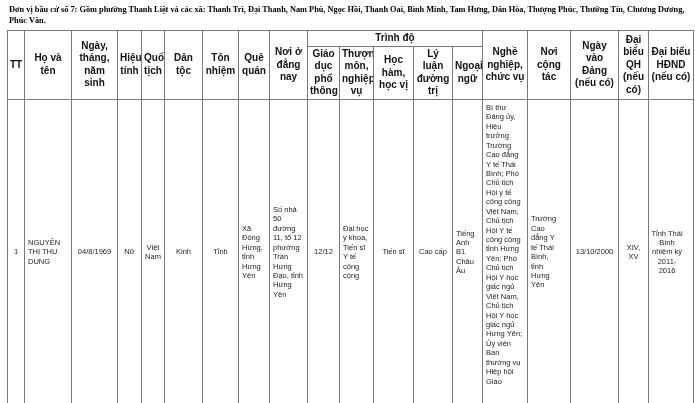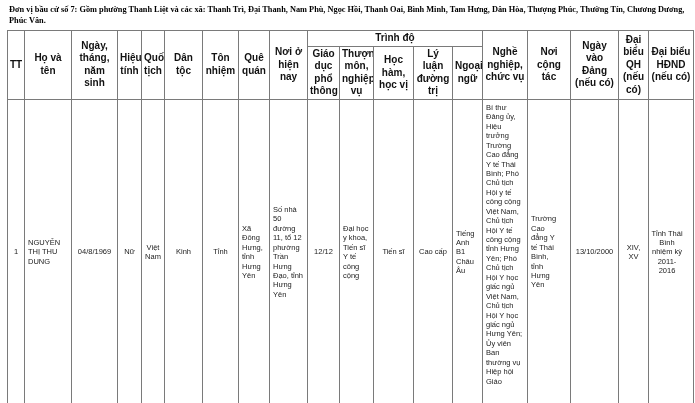--- a/index.html
+++ b/index.html
@@ -87,21 +87,21 @@
   <thead>
     <tr class="r1">
       <th rowspan="2">TT</th>
       <th rowspan="2">Họ và tên</th>
       <th rowspan="2">Ngày, tháng, năm sinh</th>
       <th rowspan="2">Hiệu tính</th>
       <th rowspan="2">Quốc tịch</th>
       <th rowspan="2">Dân tộc</th>
       <th rowspan="2">Tôn nhiệm</th>
       <th rowspan="2">Quê quán</th>
-      <th rowspan="2">Nơi ở hiện nay</th>
+      <th rowspan="2">Nơi ở đẳng nay</th>
       <th colspan="5">Trình độ</th>
       <th rowspan="2">Nghề nghiệp, chức vụ</th>
       <th rowspan="2">Nơi cộng tác</th>
       <th rowspan="2">Ngày vào Đảng (nếu có)</th>
       <th rowspan="2">Đại biểu QH (nếu có)</th>
       <th rowspan="2">Đại biểu HĐND (nếu có)</th>
     </tr>
     <tr class="r2">
       <th>Giáo dục phổ thông</th>
       <th>Thượng môn, nghiệp vụ</th>

